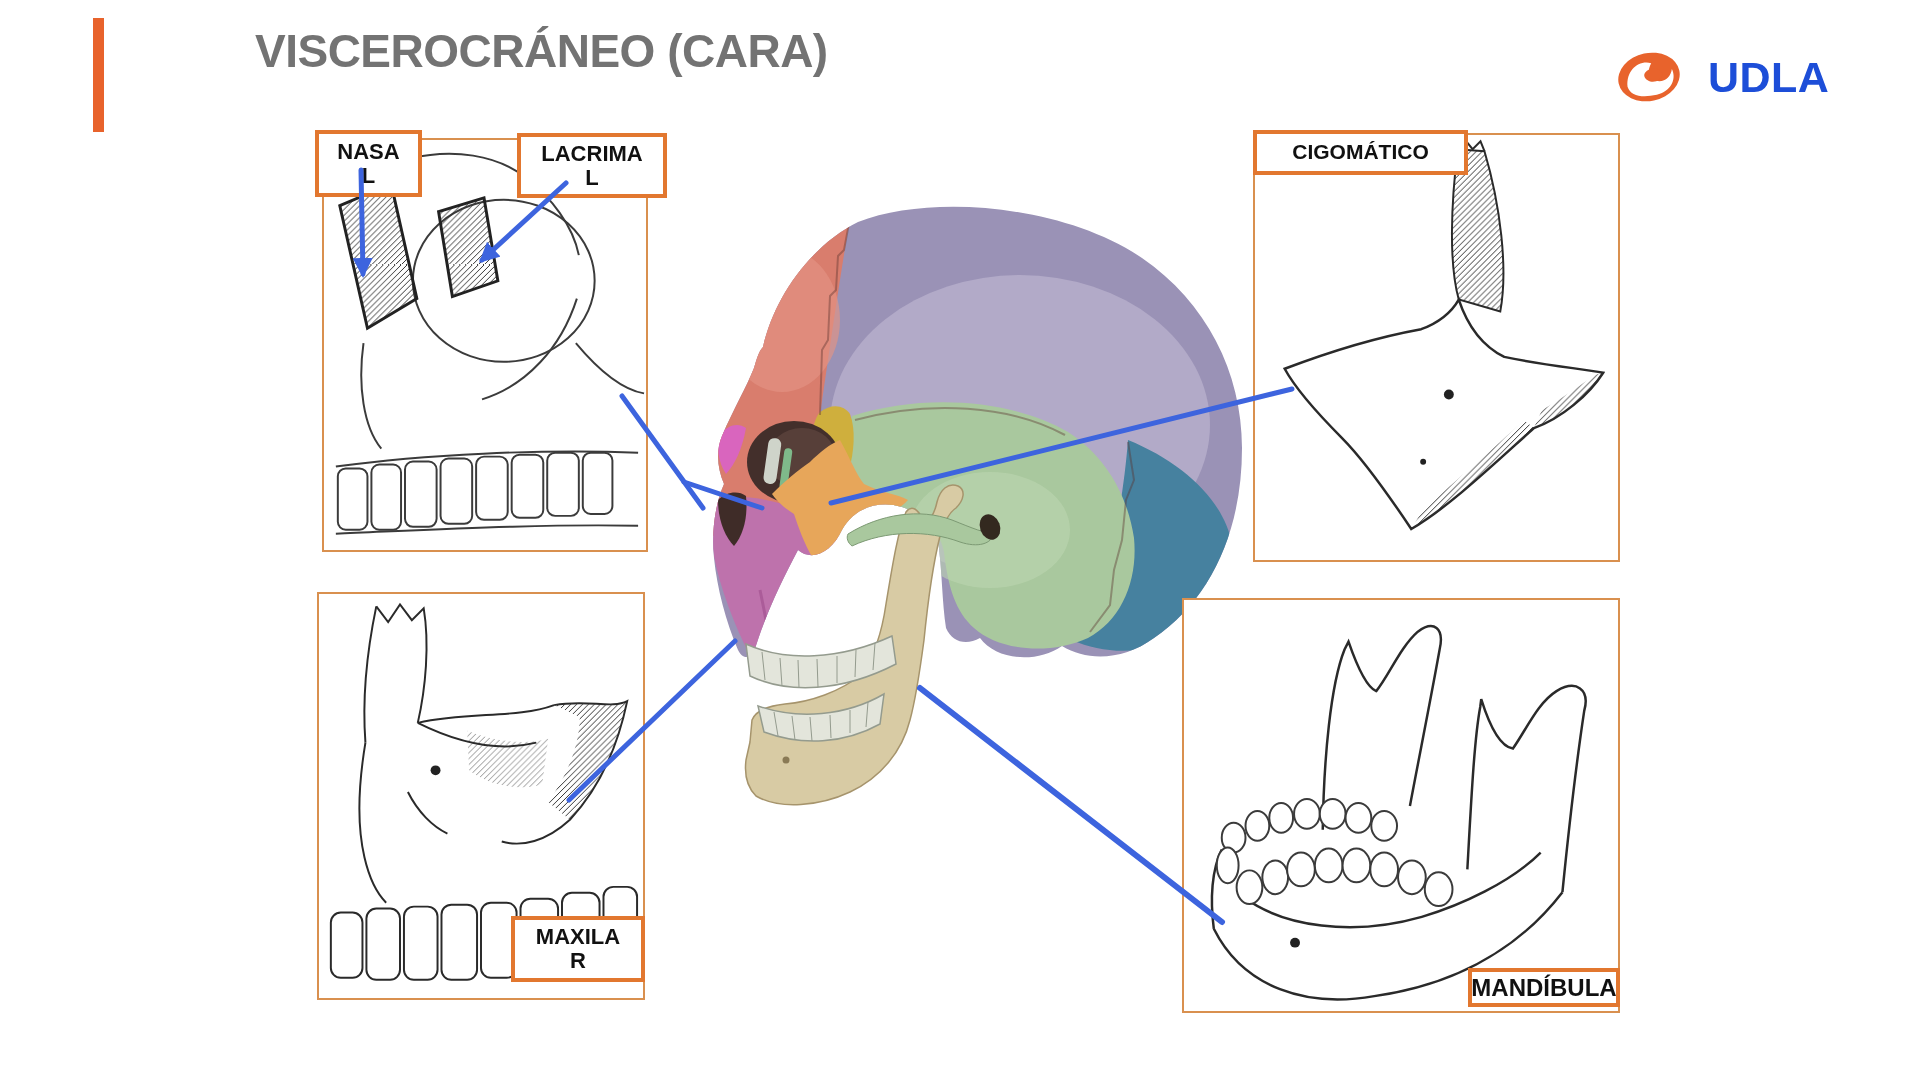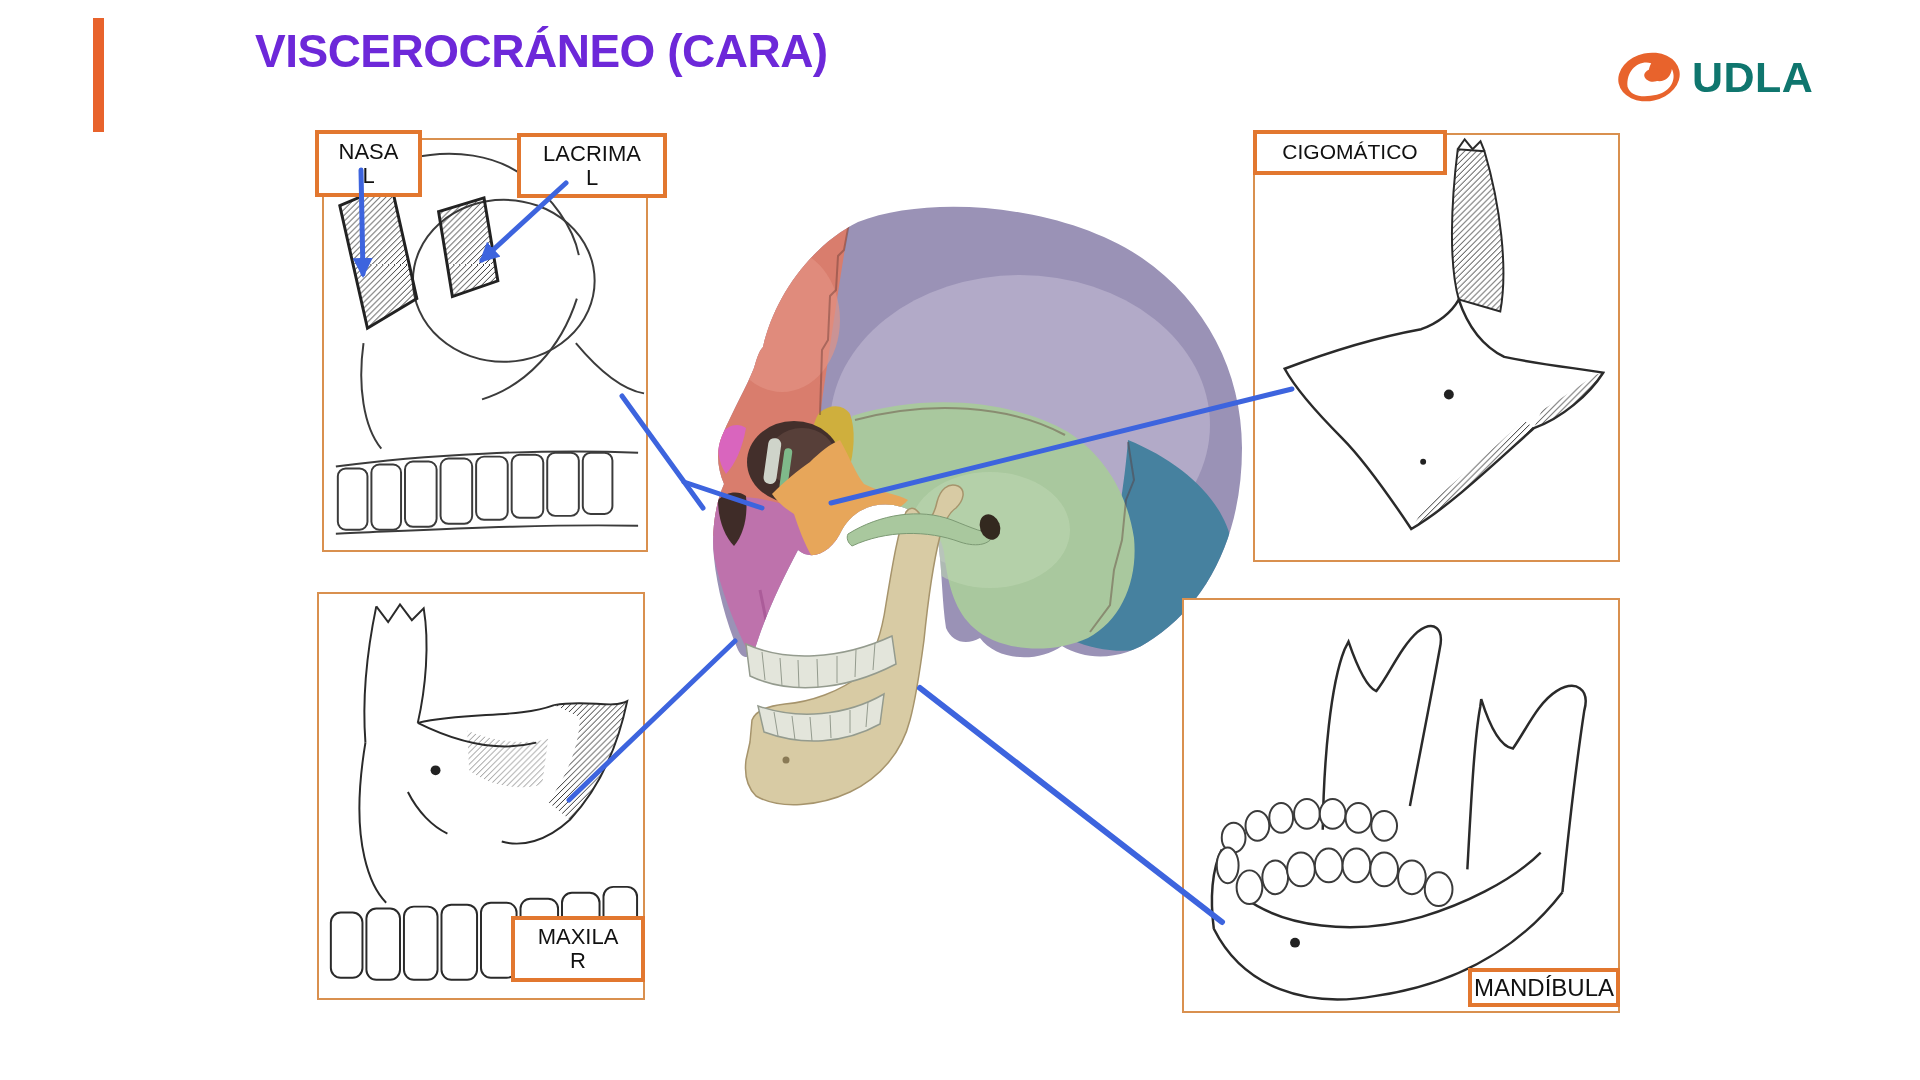--- a/index.html
+++ b/index.html
@@ -3,35 +3,35 @@
 <meta charset="utf-8">
 <style>
   html,body{margin:0;padding:0;}
   body{
     width:1920px;height:1080px;position:relative;overflow:hidden;
     background:#ffffff;font-family:"Liberation Sans", sans-serif;
   }
   .accent-bar{position:absolute;left:93px;top:18px;width:11px;height:114px;background:#E8632C;}
   .page-title{
     position:absolute;left:255px;top:24px;margin:0;
-    font-size:46px;font-weight:800;letter-spacing:-0.5px;color:#6d28d9;white-space:nowrap;
+    font-size:46px;font-weight:800;letter-spacing:-0.5px;color:#737373;white-space:nowrap;
   }
   .logo{position:absolute;left:1616px;top:50px;display:flex;align-items:center;gap:10px;}
-  .logo-text{font-size:43px;font-weight:800;color:#0f766e;letter-spacing:0.5px;line-height:1;}
+  .logo-text{font-size:43px;font-weight:800;color:#1d4ed8;letter-spacing:0.5px;line-height:1;margin-left:16px;}
   .panel{position:absolute;background:#ffffff;border:2px solid #D9904F;box-sizing:border-box;z-index:10;}
   .panel svg{display:block;width:100%;height:100%;}
   .label-box{
     position:absolute;background:#ffffff;border:4px solid #E2772F;box-sizing:border-box;
     display:flex;flex-direction:column;align-items:center;justify-content:center;
-    font-weight:normal;color:#111111;text-align:center;line-height:1.08;z-index:30;
+    font-weight:bold;color:#111111;text-align:center;line-height:1.08;z-index:30;
   }
   .label-box span{display:block;}
   .lb-nasal{left:315px;top:130px;width:107px;height:67px;font-size:22px;}
   .lb-lacrimal{left:497px;top:133px;width:150px;height:65px;font-size:22px;margin-left:20px;}
-  .lb-cigomatico{left:1253px;top:130px;width:194px;height:45px;font-size:21px;}
+  .lb-cigomatico{left:1253px;top:130px;width:215px;height:45px;font-size:21px;}
   .lb-maxilar{left:511px;top:916px;width:134px;height:66px;font-size:22px;}
   .lb-mandibula{left:1468px;top:968px;width:152px;height:39px;font-size:24px;}
   #skull-svg{position:absolute;left:690px;top:200px;width:560px;height:620px;z-index:5;}
   #overlay-svg{position:absolute;left:0;top:0;width:1920px;height:1080px;z-index:40;pointer-events:none;}
 </style>
 </head>
 <body>
 
 <div class="accent-bar"></div>
 <h1 class="page-title">VISCEROCRÁNEO (CARA)</h1>

